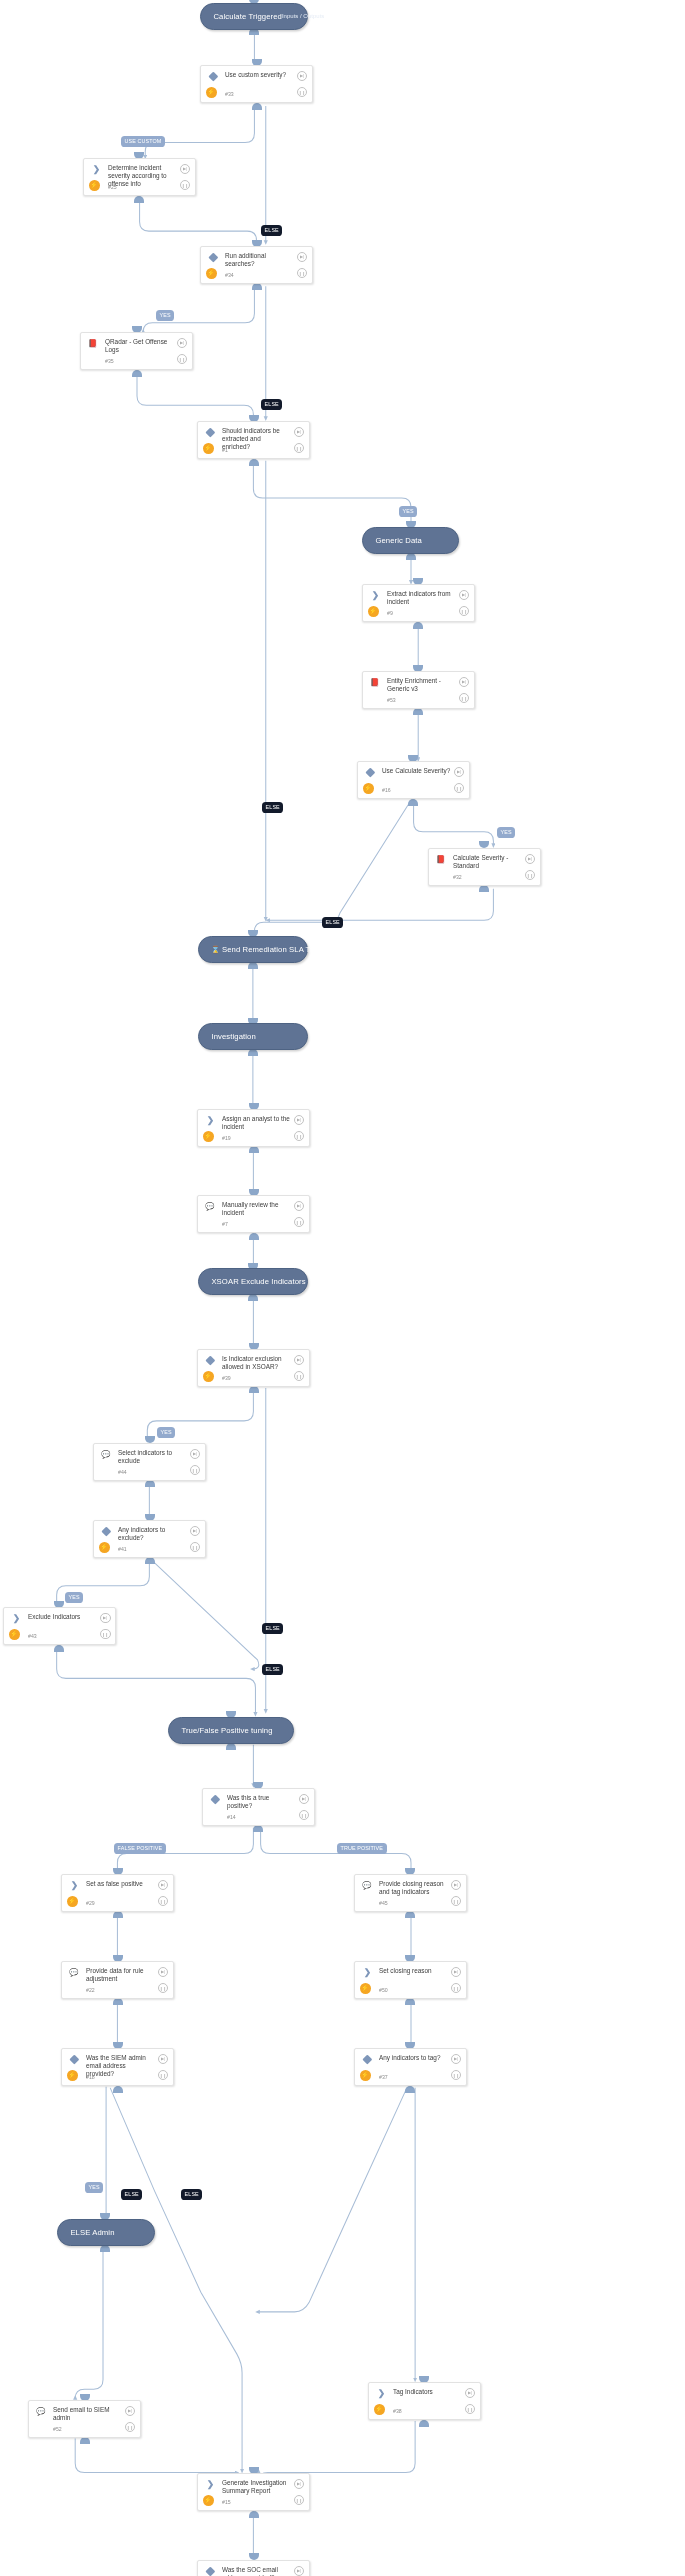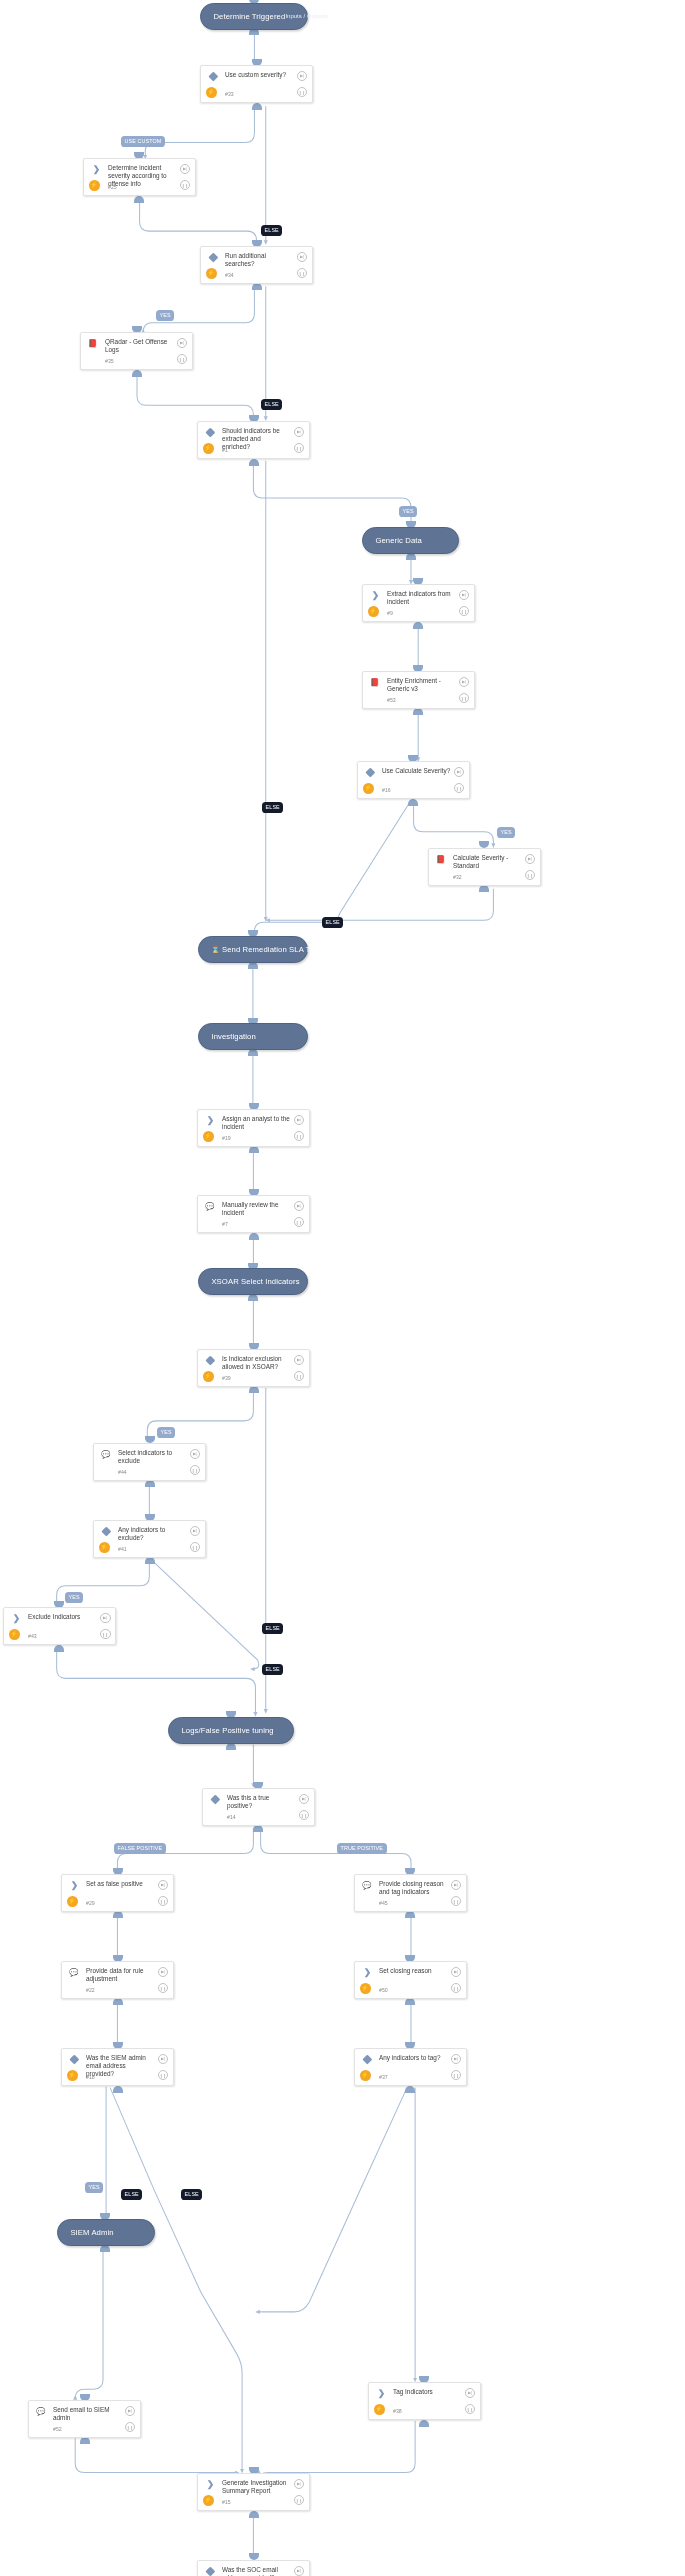--- a/index.html
+++ b/index.html
@@ -254,40 +254,40 @@
       <div class="bulb bot" style="left: 248px; top: 1263px;"></div>
       <div class="bulb top" style="left: 248px; top: 1294px;"></div>
       <div class="bulb bot" style="left: 226px; top: 1711px;"></div>
       <div class="bulb top" style="left: 226px; top: 1743px;"></div>
       <div class="bulb bot" style="left: 100px; top: 2213px;"></div>
       <div class="bulb top" style="left: 100px; top: 2245px;"></div>
     </div>
 
   <div id="sections-layer">
       <div class="section" style="left: 200px; top: 2.6px; width: 108px;">
-        <span class="stitle">Determine Triggered</span>
+        <span class="stitle">Calculate Triggered</span>
         <span class="io">Inputs / Outputs</span>
       </div>
       <div class="section" style="left: 362px; top: 527px; width: 97px;">
         <span class="stitle">Generic Data</span>
       </div>
       <div class="section" style="left: 198px; top: 936px; width: 110px;">
         <span class="stitle"><span class="hourglass">⌛</span><span>Send Remediation SLA Timer</span></span>
       </div>
       <div class="section" style="left: 198px; top: 1023px; width: 110px;">
         <span class="stitle">Investigation</span>
       </div>
       <div class="section" style="left: 198px; top: 1268px; width: 110px;">
-        <span class="stitle">XSOAR Select Indicators</span>
+        <span class="stitle">XSOAR Exclude Indicators</span>
       </div>
       <div class="section" style="left: 168px; top: 1717px; width: 126px;">
-        <span class="stitle">Logs/False Positive tuning</span>
+        <span class="stitle">True/False Positive tuning</span>
       </div>
       <div class="section" style="left: 57px; top: 2219px; width: 98px;">
-        <span class="stitle">SIEM Admin</span>
+        <span class="stitle">ELSE Admin</span>
       </div>
     </div>
 
   <div id="tasks-layer">
       <div class="task" style="left: 200px; top: 65px; width: 113px;">
         <span class="ticon">
           <span class="gl-diamond"></span>
         </span>
         <span class="tlabel">Use custom severity?</span>
         <span class="bolt">⚡</span>

